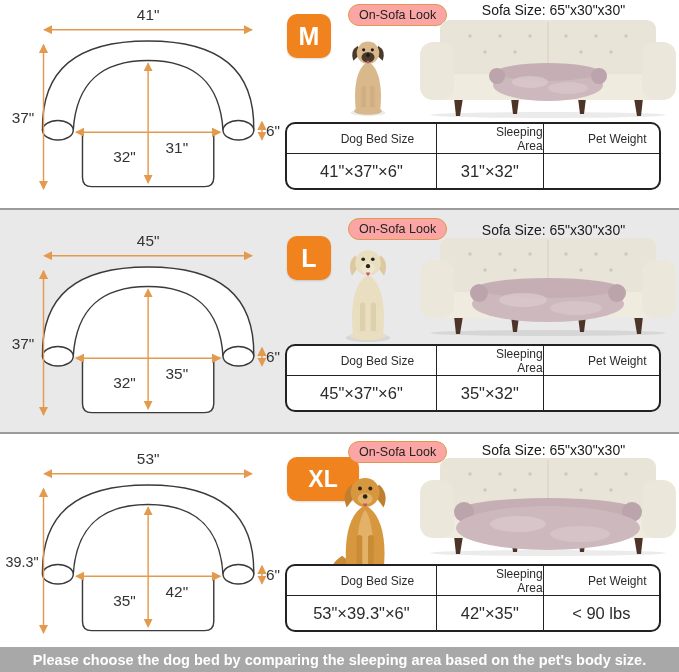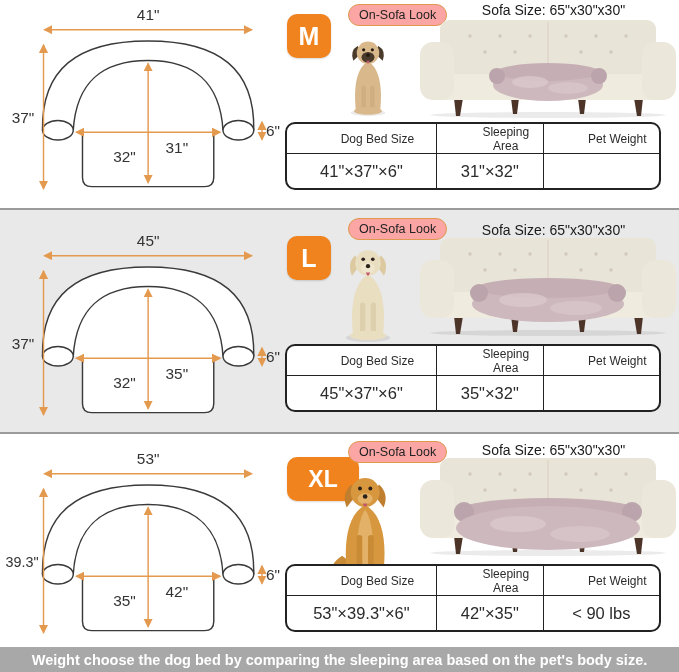--- a/index.html
+++ b/index.html
@@ -22,21 +22,21 @@
   .sofa-size{position:absolute;left:428px;width:251px;text-align:center;font-size:14px;
              color:#1a1a1a;white-space:nowrap;}
   .dogsvg{position:absolute;}
   .sofasvg{position:absolute;left:418px;}
   .spec-table{position:absolute;left:285px;width:372px;background:#fff;border:2px solid #222;
               border-radius:10px;overflow:hidden;}
   .spec-grid{display:grid;grid-template-columns:40% 29% 31%;}
   .cell{display:flex;align-items:center;justify-content:center;text-align:center;}
   .hcell{height:29px;font-size:12px;border-bottom:1.5px solid #222;padding-left:32px;}
   .vcell{height:34px;font-size:16.5px;}
-  .cell.mid{border-left:1.5px solid #222;border-right:1.5px solid #222;}
+  .cell.mid{border-left:1.5px solid #222;border-right:1.5px solid #222;text-align:right;}
   .banner{position:absolute;left:0;bottom:0;width:679px;height:25px;background:#a8a8a8;
           color:#fff;font-weight:bold;font-size:14.5px;display:flex;align-items:center;
           justify-content:center;white-space:nowrap;}
 </style>
 </head>
 <body>
 
 <svg width="0" height="0" style="position:absolute" aria-hidden="true">
   <defs>
     <marker id="ah" viewBox="0 0 10 10" refX="8.5" refY="5" markerWidth="6.5" markerHeight="6.5" orient="auto-start-reverse">
@@ -309,16 +309,16 @@
         <div class="cell hcell mid">Sleeping Area</div>
         <div class="cell hcell">Pet Weight</div>
         <div class="cell vcell">53"×39.3"×6"</div>
         <div class="cell vcell mid">42"×35"</div>
         <div class="cell vcell">&lt; 90 lbs</div>
       </div>
     </div>
   </div>
 
   <div class="banner">
-    <span>Weight choose the dog bed by comparing the sleeping area based on the pet's body size.</span>
+    <span>Please choose the dog bed by comparing the sleeping area based on the pet's body size.</span>
   </div>
 
 </div>
 
 </body></html>

